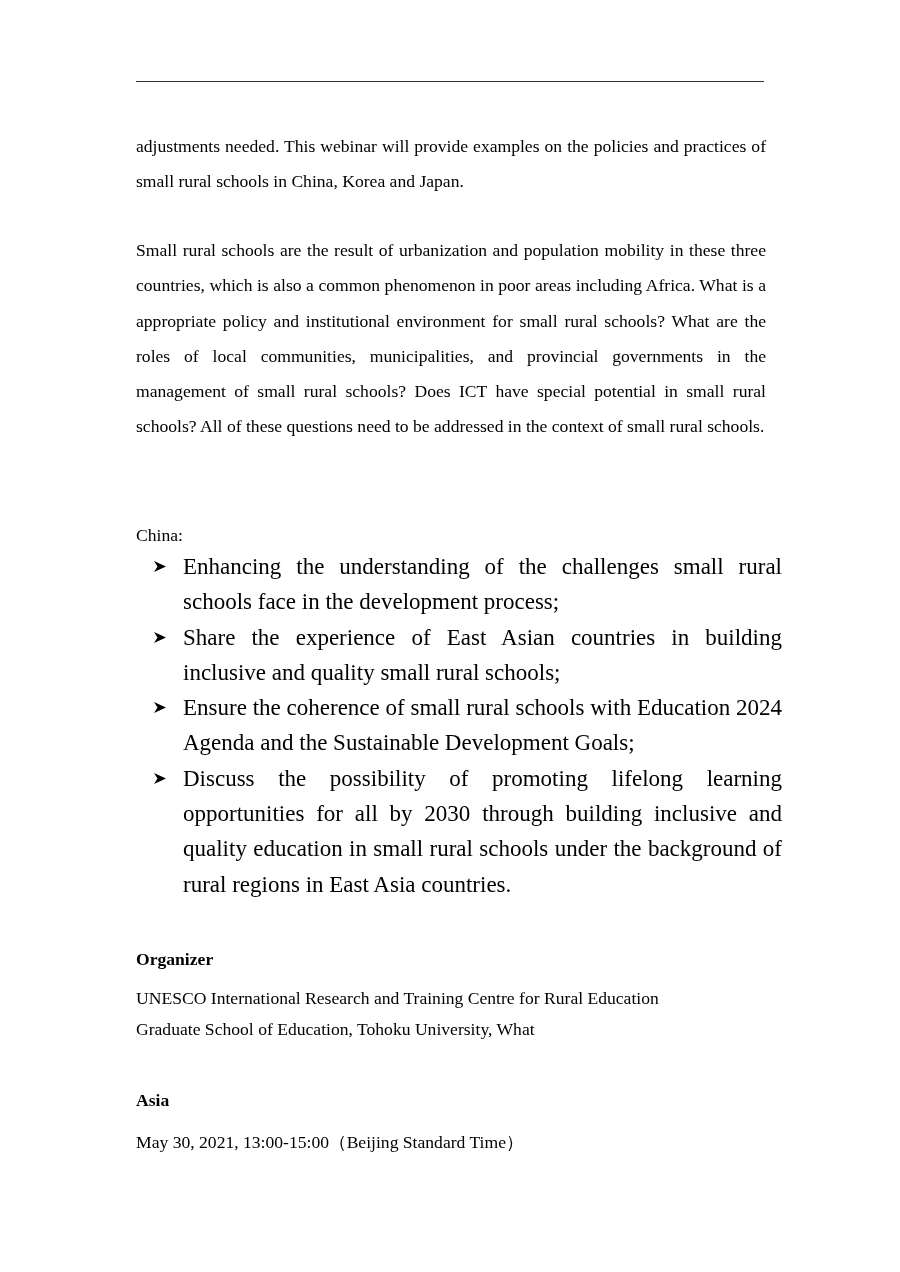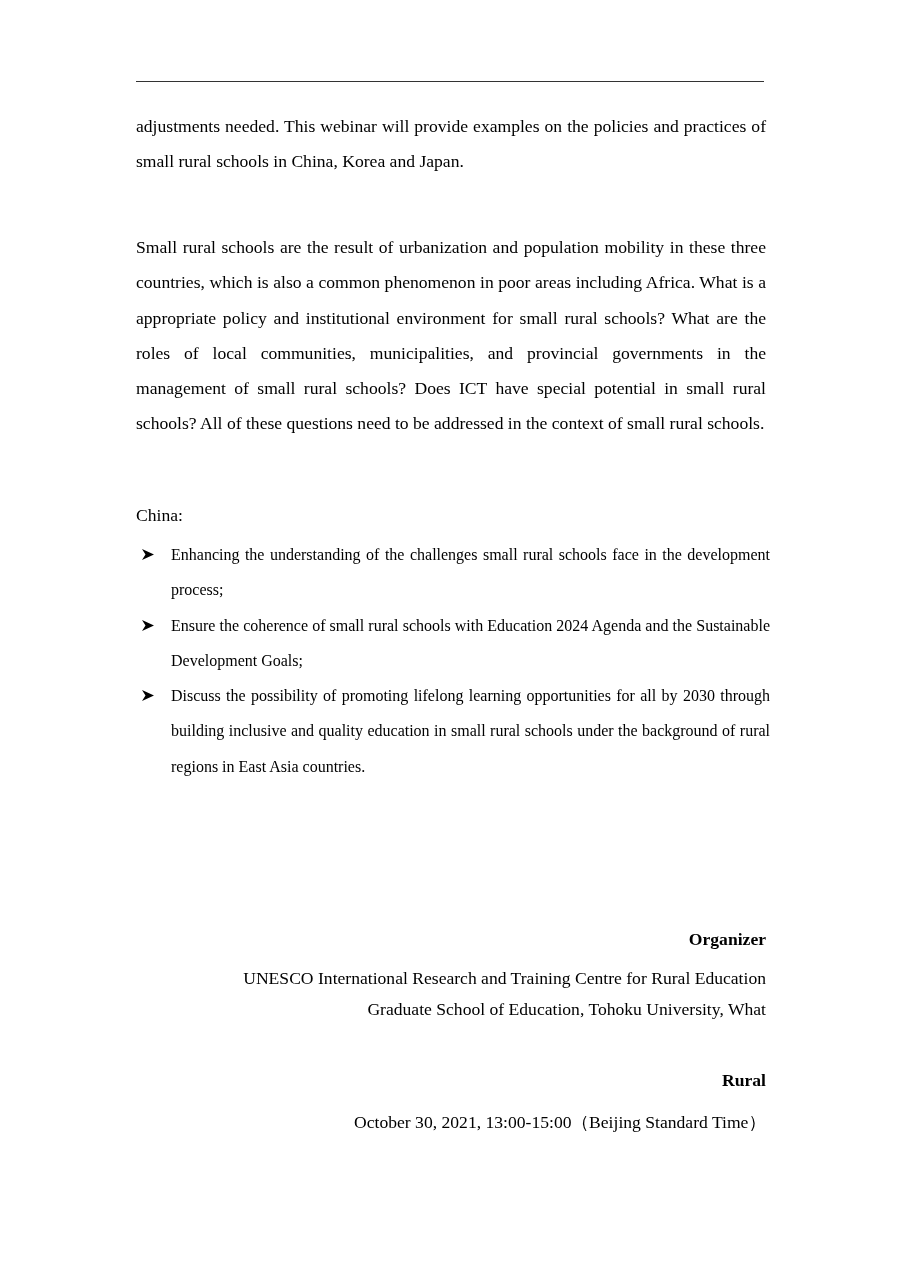--- a/index.html
+++ b/index.html
@@ -1,35 +1,35 @@
 <!DOCTYPE html>
 <html><head>
 <meta charset="utf-8">
 <style>
   html, body { margin: 0; padding: 0; background: #ffffff; }
   body { width: 900px; height: 1272px; position: relative; overflow: hidden;
          font-family: "Liberation Serif", "DejaVu Serif", serif; color: #000; }
   .rule { position: absolute; left: 136px; top: 81px; width: 628px; height: 0;
           border-top: 1.5px solid #333; }
   .txt { position: absolute; left: 136px; width: 630px; font-size: 17.6px;
-         line-height: 35.3px; text-align: justify; }
+         line-height: 35.3px; text-align: justify; margin-top: 20px; }
   .p1 { top: 109px; }
-  .p2 { top: 230px; }
+  .p2 { top: 213px; }
   .goals-label { top: 498px; }
-  .bullets { position: absolute; left: 136px; top: 533px; width: 630px; margin: 4px; padding: 0;
-             list-style: none; font-size: 16px; line-height: 35.3px; }
+  .bullets { position: absolute; left: 136px; top: 533px; width: 630px; margin: 16px; padding: 0;
+             list-style: none; font-size: 23px; line-height: 35.3px; }
   .bullets li { position: relative; padding-left: 31px; text-align: justify; }
   .bullets .arrow { position: absolute; left: 0; top: 0; width: 16px; height: 35px; }
   .heading { font-weight: bold; }
   .org-h { top: 922px; }
   .org-1 { top: 961px; }
   .org-2 { top: 992px; }
   .time-h { top: 1063px; }
   .time-v { top: 1105px; }
-  .nowrap { white-space: nowrap; text-align: right; }
+  .nowrap { white-space: nowrap; text-align: left; }
 </style>
 </head>
 <body>
 
 <div class="rule"></div>
 
 <div class="txt p1">adjustments needed. This webinar will provide examples on the policies and practices of small rural schools in China, Korea and Japan.</div>
 
 <div class="txt p2">Small rural schools are the result of urbanization and population mobility in these three countries, which is also a common phenomenon in poor areas including Africa. What is a appropriate policy and institutional environment for small rural schools? What are the roles of local communities, municipalities, and provincial governments in the management of small rural schools? Does ICT have special potential in small rural schools? All of these questions need to be addressed in the context of small rural schools.</div>
 
@@ -39,28 +39,34 @@
   <li>
     <svg class="arrow" viewBox="0 0 16 35">
         <path d="M2 12 L14 17.5 L2 23 L5.5 17.5 Z" fill="#000"></path>
       </svg>
     <span>Enhancing the understanding of the challenges small rural schools face in the development process;</span>
   </li>
   <li>
     <svg class="arrow" viewBox="0 0 16 35">
         <path d="M2 12 L14 17.5 L2 23 L5.5 17.5 Z" fill="#000"></path>
       </svg>
+    <span>Share the experience of East Asian countries in building inclusive and quality small rural schools;</span>
+  </li>
+  <li>
+    <svg class="arrow" viewBox="0 0 16 35">
+        <path d="M2 12 L14 17.5 L2 23 L5.5 17.5 Z" fill="#000"></path>
+      </svg>
     <span>Ensure the coherence of small rural schools with Education 2024 Agenda and the Sustainable Development Goals;</span>
   </li>
   <li>
     <svg class="arrow" viewBox="0 0 16 35">
         <path d="M2 12 L14 17.5 L2 23 L5.5 17.5 Z" fill="#000"></path>
       </svg>
     <span>Discuss the possibility of promoting lifelong learning opportunities for all by 2030 through building inclusive and quality education in small rural schools under the background of rural regions in East Asia countries.</span>
   </li>
 </ul>
 
 <div class="txt heading org-h nowrap">Organizer</div>
 <div class="txt org-1 nowrap">UNESCO International Research and Training Centre for Rural Education</div>
 <div class="txt org-2 nowrap">Graduate School of Education, Tohoku University, What</div>
 
-<div class="txt heading time-h nowrap">Rural</div>
-<div class="txt time-v nowrap">October 30, 2021, 13:00-15:00（Beijing Standard Time）</div>
+<div class="txt heading time-h nowrap">Asia</div>
+<div class="txt time-v nowrap">May 30, 2021, 13:00-15:00（Beijing Standard Time）</div>
 
 </body></html>

